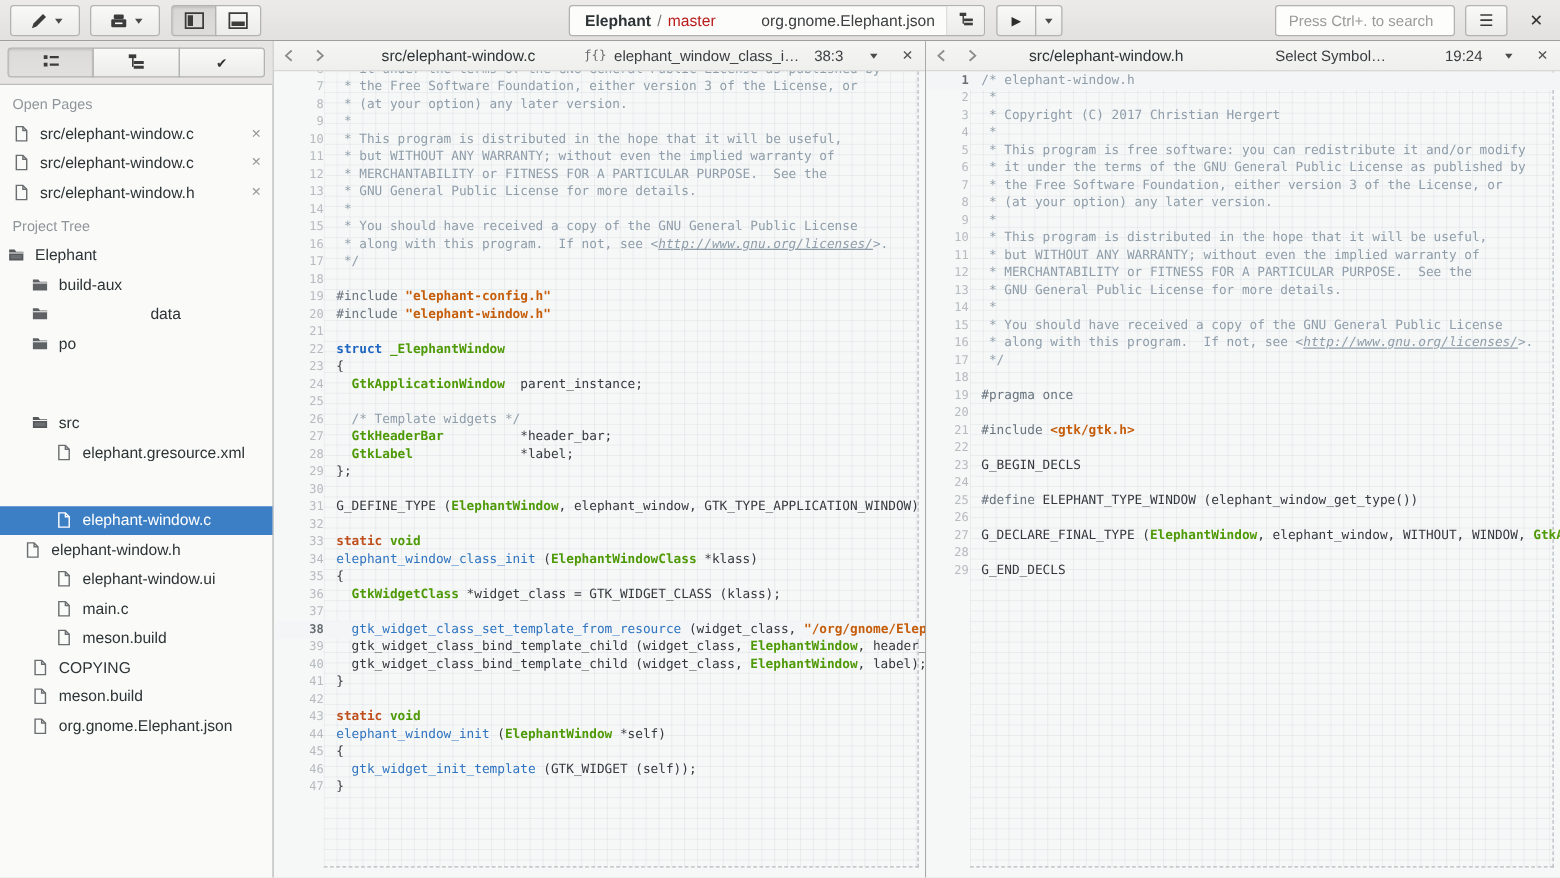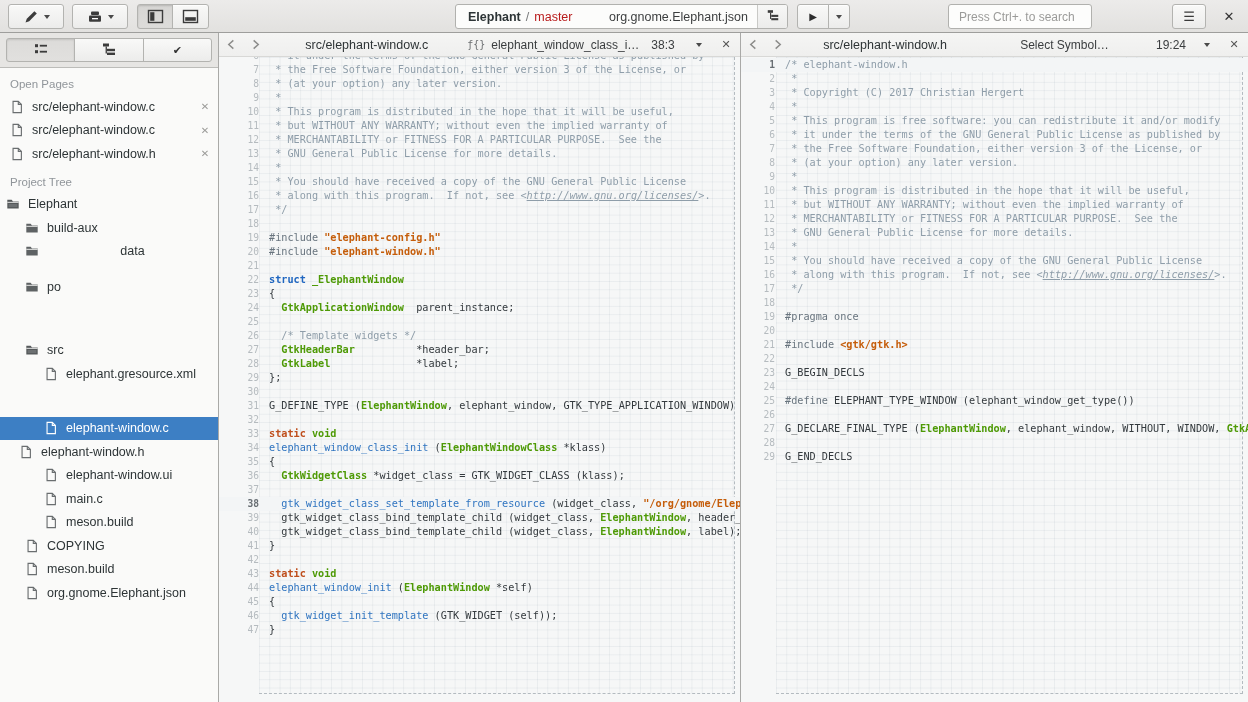--- a/index.html
+++ b/index.html
@@ -21,21 +21,21 @@
   .omnibar { position:absolute; left:455px; top:4px; width:333px; height:25px; border:1px solid #b1b1ae; border-radius:3px;
     background:#fcfcfb; display:flex; align-items:center; padding:0 0 0 12px; }
   .omni-project { font-weight:bold; font-size:12.5px; color:#2d3436; }
   .omni-sep { color:#77797a; margin:0 5px; }
   .omni-branch { color:#b91c1c; }
   .omni-target { margin-left:auto; color:#3c3e3f; padding-right:9px; }
   .omni-iconbtn { width:30px; height:23px; border-left:1px solid #c9c9c6; display:flex; align-items:center; justify-content:center;
     background:linear-gradient(#f7f7f6,#ececeb); border-radius:0 2px 2px 0; cursor:pointer; }
   .run-btn { left:797px; width:32px; font-size:10px; color:#2d2d2d; }
   .run-caret { left:829px; width:22px; }
-  .search-entry { position:absolute; left:948px; top:4px; width:144px; height:25px; border:1px solid #b1b1ae; border-radius:3px;
+  .search-entry { position:absolute; left:1020px; top:4px; width:144px; height:25px; border:1px solid #b1b1ae; border-radius:3px;
     background:#fdfdfc; color:#2d3436; font-size:12px; padding:0 10px; font-family:"Liberation Sans",sans-serif; }
   .search-entry::placeholder { color:#9b9b99; }
   .menu-btn { left:1172px; width:34px; font-size:13px; color:#3a3a3a; }
   .win-close { position:absolute; left:1216px; top:4px; width:26px; height:25px; display:flex; align-items:center; justify-content:center;
     font-size:13px; color:#333; cursor:pointer; }
 
   
   .sidebar { position:absolute; left:0; top:33px; width:219px; height:669px; background:#fafaf9; border-right:1px solid #a9a9a7; }
   .side-tabs { height:35px; background:#e6e5e3; border-bottom:1px solid #bcbcb9; display:flex; padding:5px 6px; }
   .side-tab { flex:1; border:1px solid #b3b3b0; background:linear-gradient(#f9f9f8,#ececeb); display:flex; align-items:center; justify-content:center; cursor:pointer; }
@@ -235,21 +235,21 @@
           </svg></span>
         <span class="lbl">build-aux</span>
       </div>
       <div class="row" style="padding-left: 25px; text-align: center;">
         <span class="ficon"><svg width="14" height="14" viewBox="0 0 16 16">
             <path d="M1.5 3 h5 l1.5 2 h6.5 v8 h-13 z" fill="#5e6264"></path>
             <path d="M1.5 6.1 h13" stroke="#fafaf9" stroke-width="1"></path>
           </svg></span>
         <span class="lbl">data</span>
       </div>
-      <div class="row" style="padding-left: 25px; margin-top: 12px;">
+      <div class="row" style="padding-left: 25px;">
         <span class="ficon"><svg width="14" height="14" viewBox="0 0 16 16">
             <path d="M1.5 3 h5 l1.5 2 h6.5 v8 h-13 z" fill="#5e6264"></path>
             <path d="M1.5 6.1 h13" stroke="#fafaf9" stroke-width="1"></path>
           </svg></span>
         <span class="lbl">po</span>
       </div>
       <div class="row" style="padding-left: 25px; margin-top: 40px;">
         <span class="ficon"><svg width="14" height="14" viewBox="0 0 16 16">
             <path d="M1.5 3 h5 l1.5 2 h6.5 v8 h-13 z" fill="#55595b"></path>
             <path d="M1.5 6.1 h13" stroke="#fafaf9" stroke-width="1"></path>

